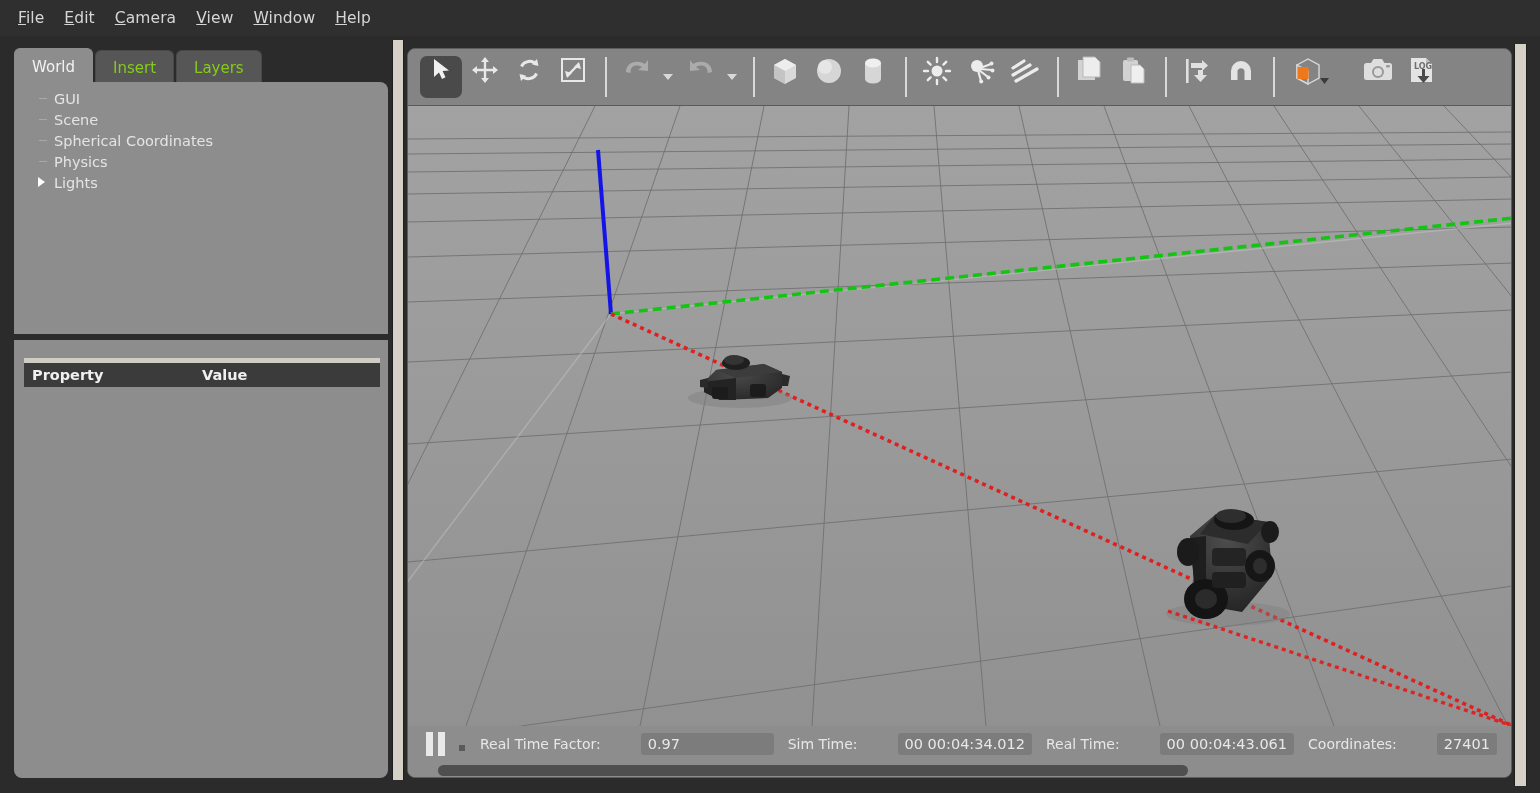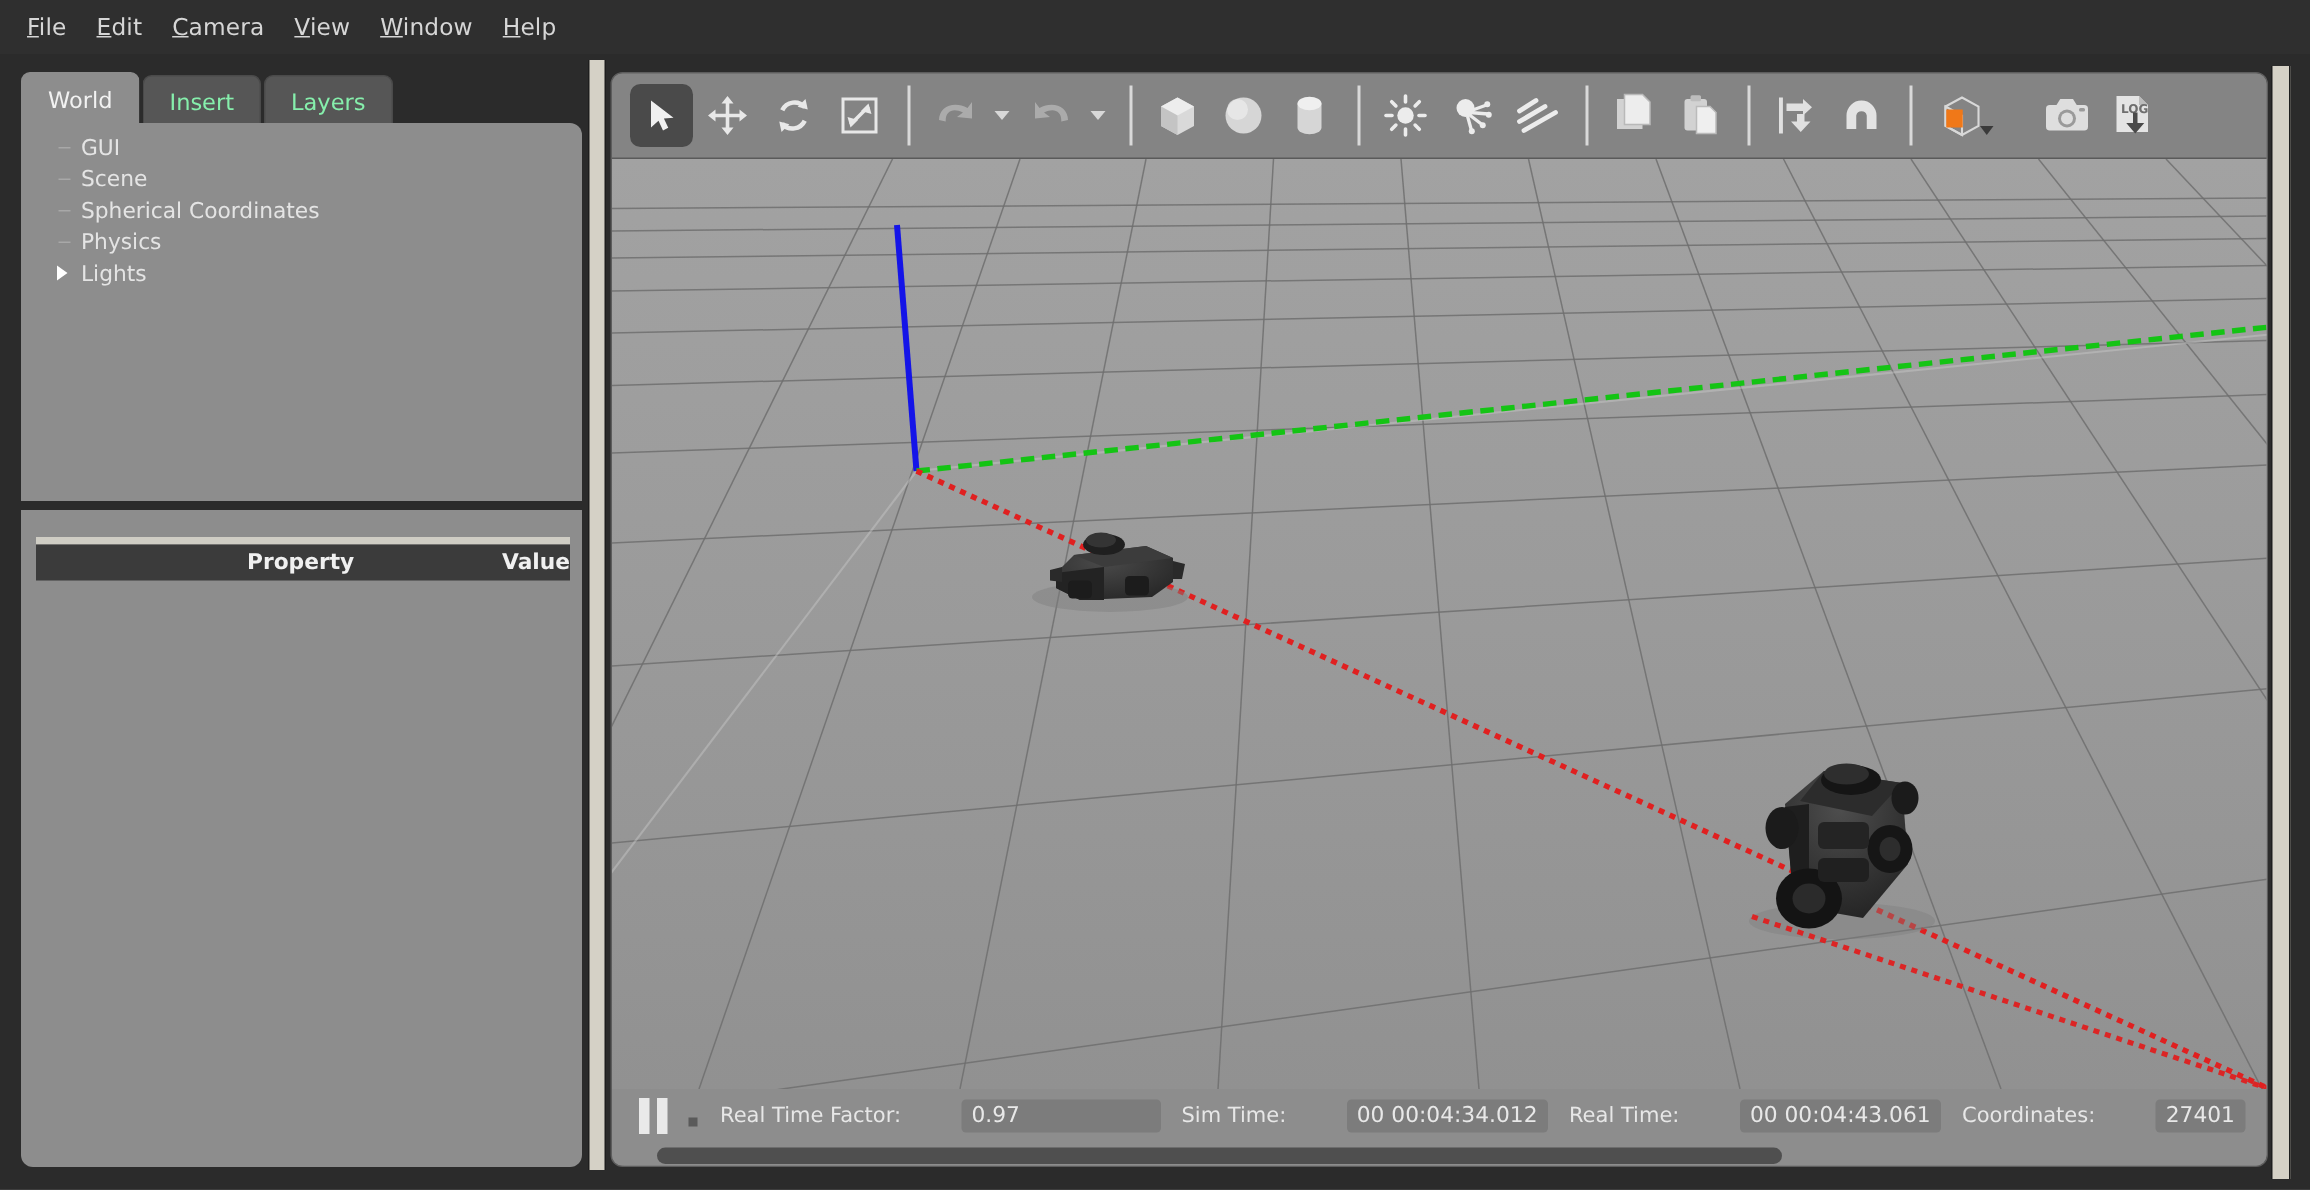--- a/index.html
+++ b/index.html
@@ -26,21 +26,21 @@
   
   #leftpanel {
     position: absolute; left: 14px; top: 48px; width: 374px; height: 730px;
   }
   #tabstrip {
     position: absolute; left: 0; top: 0; height: 36px; width: 374px;
     display: flex; align-items: flex-end;
   }
   .tab {
     height: 34px; padding: 0 17px; display: flex; align-items: center;
-    font-size: 15px; color: #86efac; background: #565656;
+    font-size: 15px; color: #84cc16; background: #565656;
     border-radius: 6px 6px 0 0; margin-right: 2px;
     border: 1px solid #4a4a4a; border-bottom: none;
     cursor: default;
   }
   .tab.active {
     background: #8d8d8d; color: #f2f2f2; height: 36px;
     border-color: #8d8d8d;
   }
   #treepanel {
     position: absolute; left: 0; top: 34px; width: 374px; height: 252px;
@@ -69,21 +69,21 @@
   #prop-wrap {
     position: absolute; left: 0; top: 292px; width: 374px; height: 438px;
     background: #8d8d8d; border-radius: 0 0 8px 8px;
   }
   #prop-scroll-hint {
     position: absolute; left: 10px; top: 18px; width: 356px; height: 5px;
     background: #cfcdc4;
   }
   #prop-header {
     position: absolute; left: 10px; top: 23px; width: 356px; height: 24px;
-    background: #3b3b3b; display: flex; align-items: center; justify-content: flex-end;
+    background: #3b3b3b; display: flex; align-items: center;
   }
   #prop-header .col {
     color: #f0f0f0; font-size: 14.5px; font-weight: bold;
   }
   #prop-header .col.property { margin-left: 8px; width: 170px; }
   #prop-header .col.value { }
   #prop-body { position: absolute; left: 10px; top: 47px; width: 356px; bottom: 8px; }
 
   
   .splitter-v {
@@ -101,21 +101,21 @@
     border: 1px solid #5d5d5d;
   }
   
   #viewtoolbar {
     position: absolute; left: 0; top: 0; width: 1105px; height: 57px;
     background: #848484; display: flex; align-items: center;
     padding-left: 12px; border-bottom: 1px solid #5a5a5a;
   }
   .tbtn {
     width: 42px; height: 42px; margin-right: 2px;
-    display: flex; align-items: center; justify-content: center;
+    display: flex; align-items: flex-start; justify-content: center;
     border-radius: 7px; cursor: default;
   }
   .tbtn.active { background: #4a4a4a; }
   .tbtn.disabled { opacity: .45; }
   .tbtn svg { display: block; }
   .tsep {
     width: 2px; height: 40px; background: #e8e8e8; opacity:.85;
     margin: 0 9px;
   }
   .tarrow {

